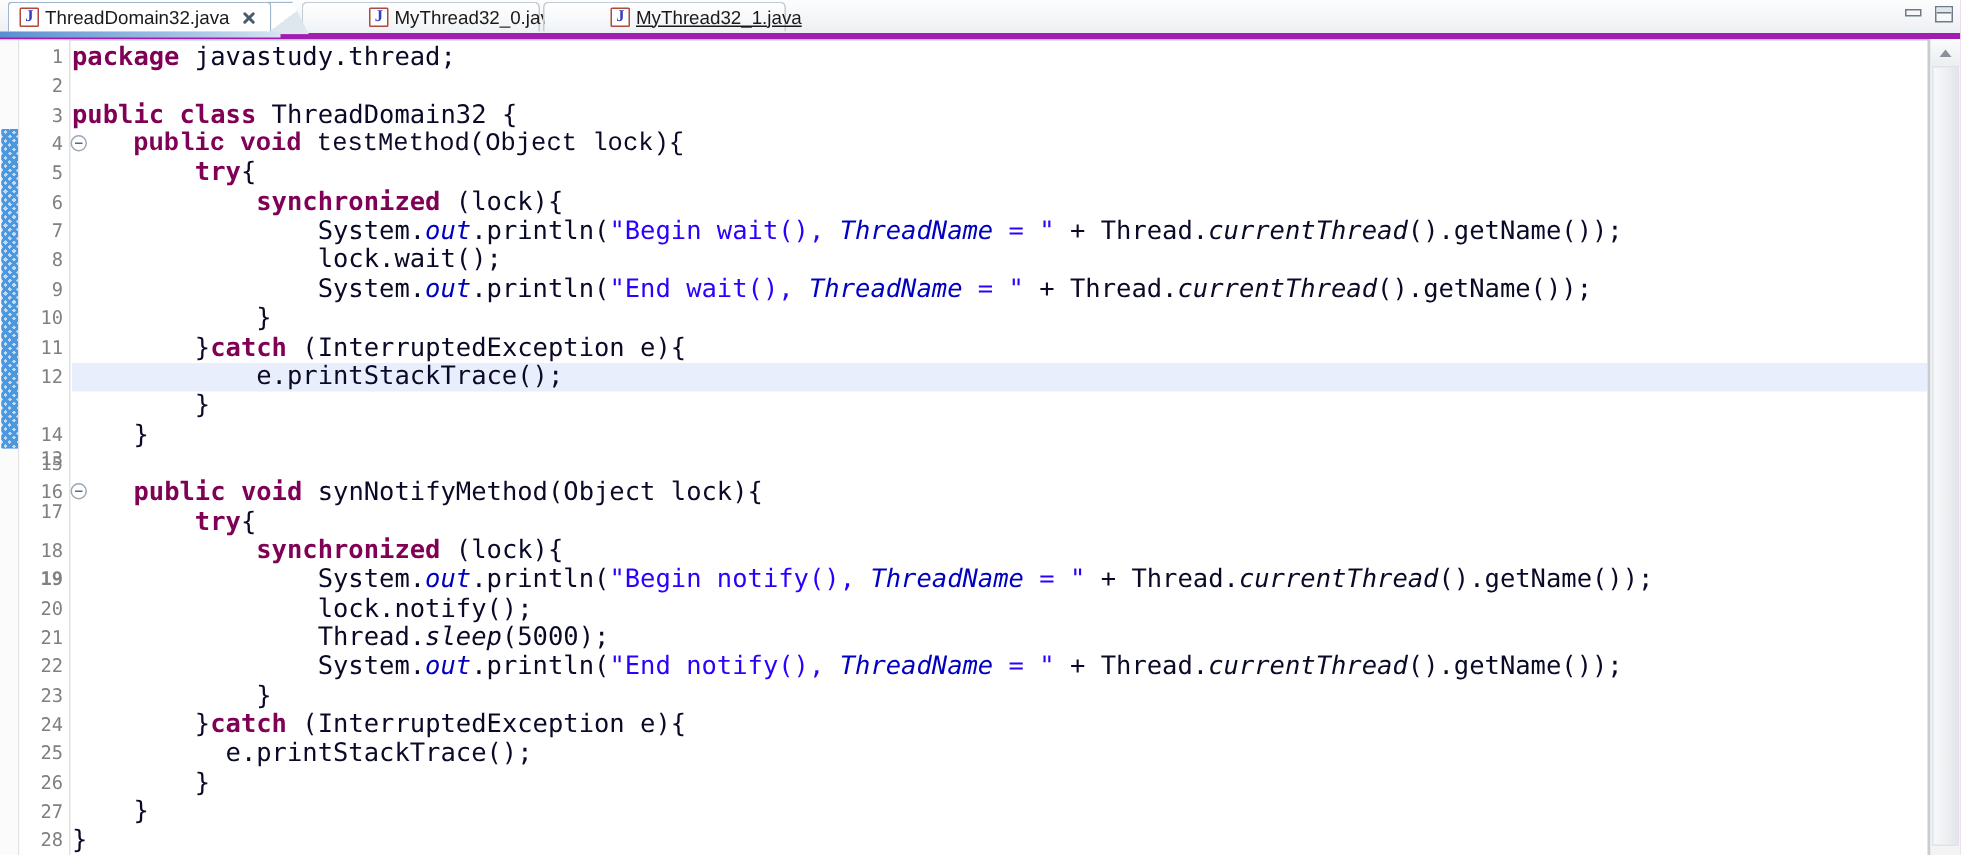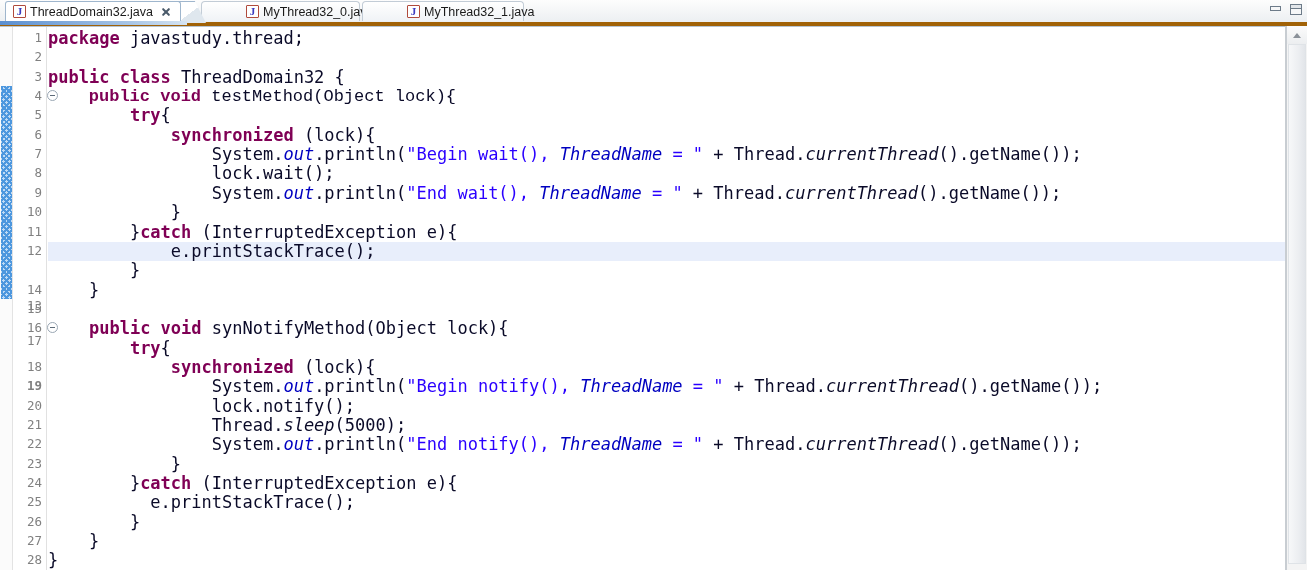--- a/index.html
+++ b/index.html
@@ -2,21 +2,21 @@
 <html><head>
 <meta charset="utf-8">
 <style>
   html,body{margin:0;padding:0;}
   body{
     width:1307px;height:570px;overflow:hidden;
     background:#ffffff;
     font-family:"DejaVu Sans Mono", monospace;
     font-size:13px;
   }
-  .window{position:relative;width:1307px;height:570px;background:#a16207;}
+  .window{position:relative;width:1307px;height:570px;background:#a21caf;}
 
   
   .tabbar{
     position:absolute;left:0;top:0;width:1307px;height:22px;
     background:#f1f1f1;
     font-family:"Liberation Sans", sans-serif;
   }
   .tabbar-fill{
     position:absolute;left:0;top:0;right:0;height:22px;
     background:linear-gradient(#fdfdfd,#eceff2);
@@ -182,21 +182,21 @@
     <div id="tabs-host">
         <div class="tab active" style="left: 5px; width: 176px;">
           <span class="jicon"></span>
           <span>ThreadDomain32.java</span>
           <span class="tab-close"></span>
         </div>
         <div class="tab inactive" style="left: 201px; width: 159px;">
           <span class="jicon"></span>
           <span>MyThread32_0.java</span>
         </div>
-        <div class="tab inactive" style="left: 362px; width: 162px;">
+        <div class="tab inactive" style="left: 362px; width: 162px; text-decoration: underline;">
           <span class="jicon"></span>
           <span>MyThread32_1.java</span>
         </div>
       </div>
     <div class="tab-active-underline"></div>
 
     <div class="winbtns">
       <div class="winbtn">
           <div class="min"></div>
         </div>

